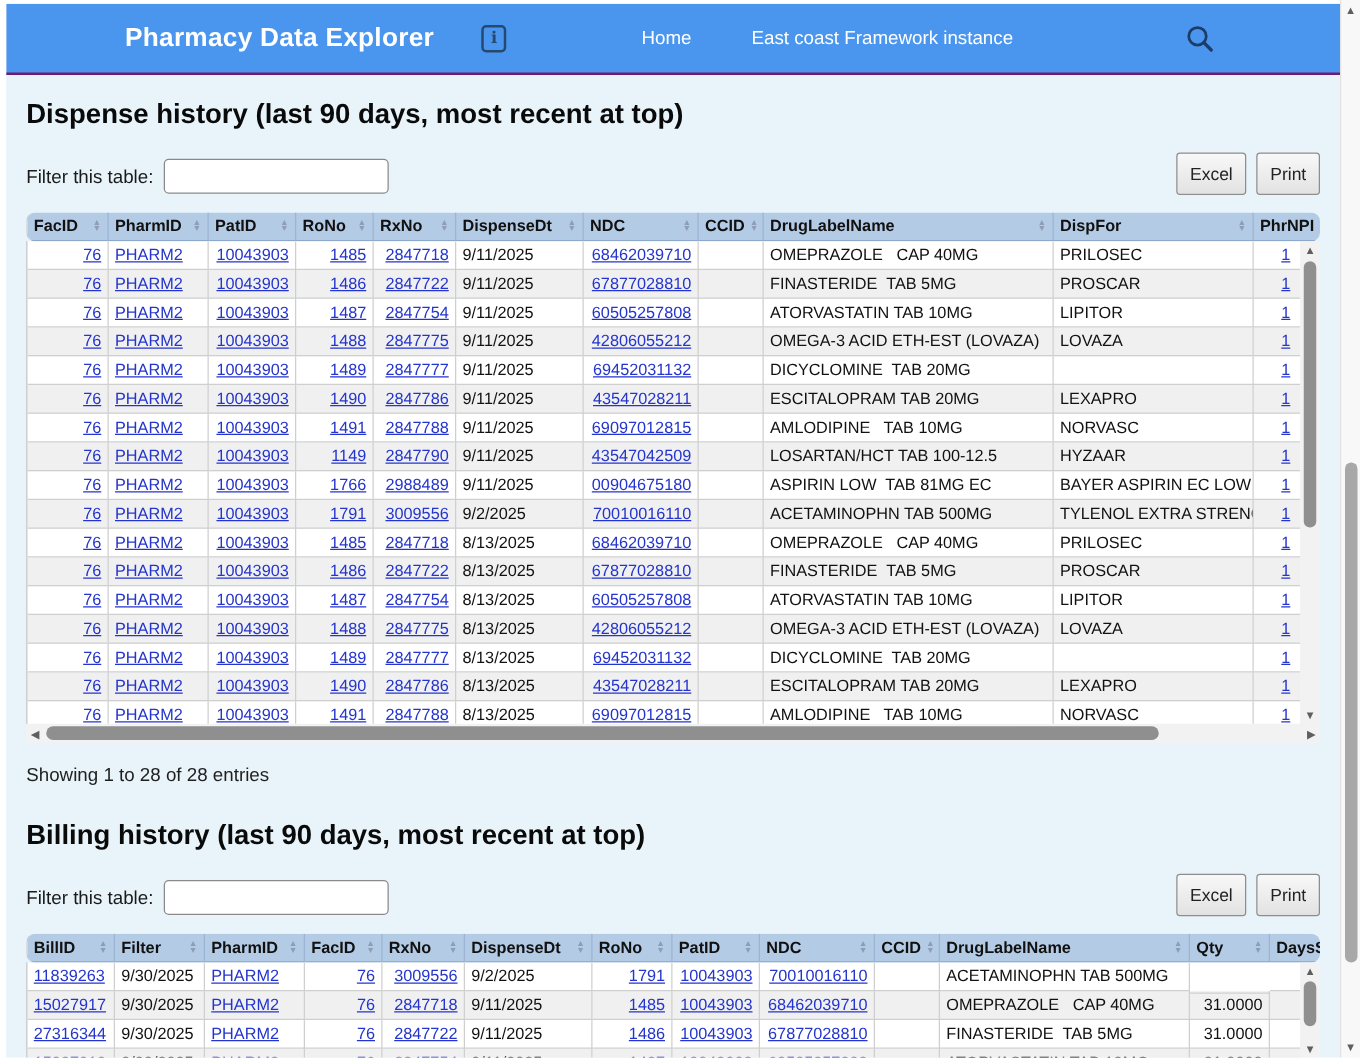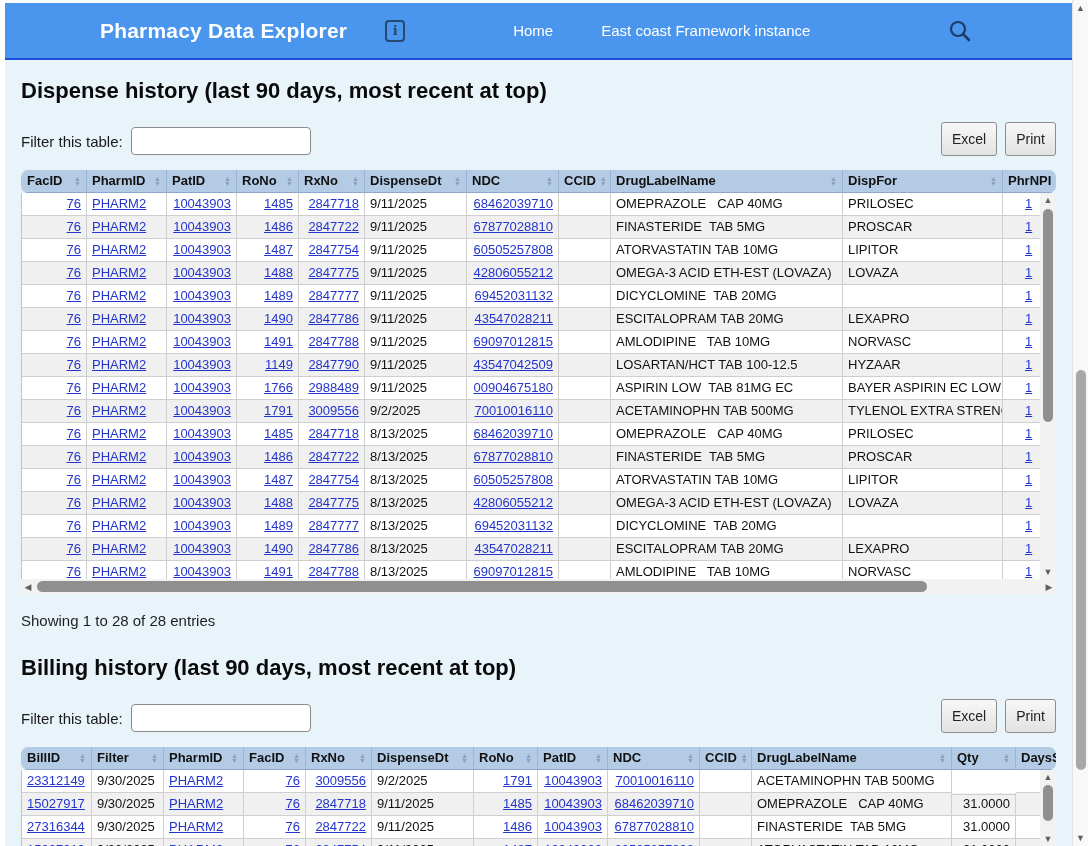--- a/index.html
+++ b/index.html
@@ -2,21 +2,21 @@
 <html><head>
 <meta charset="utf-8">
 <style>
   * { margin:0; padding:0; box-sizing:border-box; }
   html,body { width:1088px; height:846px; overflow:hidden; background:#ffffff;
               font-family:"Liberation Sans", sans-serif; }
   .page { position:absolute; left:5px; top:3px; width:1067px; height:843px;
           background:#e9f4fa; overflow:hidden; }
 
   
-  .navbar { height:57px; background:#4a96ee; border-bottom:2px solid #1d4ed8;
+  .navbar { height:57px; background:#4a96ee; border-bottom:2px solid #701a75;
             display:flex; align-items:center; }
   .nav-title { color:#ffffff; font-size:21px; font-weight:bold; margin-left:95px; letter-spacing:.2px; }
   .info-icon { width:20px; height:22px; border:2px solid #27486f; border-radius:4px;
                color:#27486f; font-weight:bold; font-size:13px; font-family:"DejaVu Serif", serif;
                display:flex; align-items:center; justify-content:center; margin-left:38px; cursor:pointer; }
   .nav-links { display:flex; gap:48px; margin-left:108px; }
   .nav-link { color:#ffffff; font-size:15px; cursor:pointer; }
   .search-icon { margin-left:auto; margin-right:100px; cursor:pointer; display:flex; }
 
   
@@ -536,21 +536,21 @@
               <div class="t-cell" style="width: 90px;">
                 <span>DaysS</span>
               </div>
             </div>
           </div>
       </div>
       <div class="t-body">
         <div class="t-clip body-clip" style="height:110px">
           <div class="t-body-inner">
               <div class="t-row t-brow">
-                <div class="t-cell" style="width: 70px; text-align: left;"><a href="#">23312149</a></div>
+                <div class="t-cell" style="width: 70px; text-align: left;"><a href="#">11839263</a></div>
                 <div class="t-cell" style="width: 72px; text-align: left;">9/30/2025</div>
                 <div class="t-cell" style="width: 80px; text-align: left;"><a href="#">PHARM2</a></div>
                 <div class="t-cell" style="width: 62px; text-align: right;"><a href="#">76</a></div>
                 <div class="t-cell" style="width: 66px; text-align: right;"><a href="#">3009556</a></div>
                 <div class="t-cell" style="width: 102px; text-align: left;">9/2/2025</div>
                 <div class="t-cell" style="width: 64px; text-align: right;"><a href="#">1791</a></div>
                 <div class="t-cell" style="width: 70px; text-align: right;"><a href="#">10043903</a></div>
                 <div class="t-cell" style="width: 92px; text-align: right;"><a href="#">70010016110</a></div>
                 <div class="t-cell" style="width: 52px; text-align: left;"></div>
                 <div class="t-cell" style="width: 200px; text-align: left; white-space: pre;">ACETAMINOPHN TAB 500MG</div>

